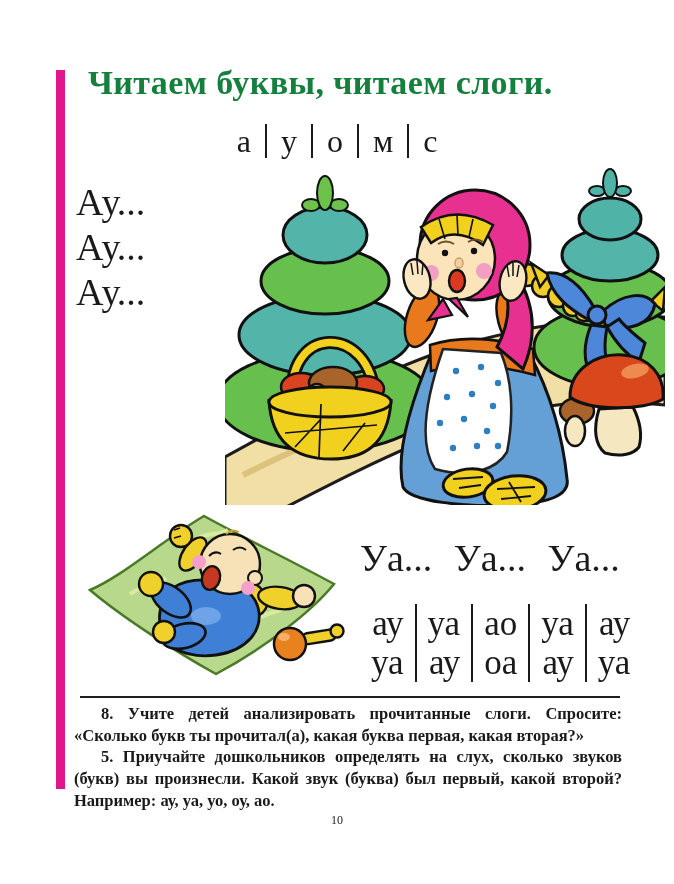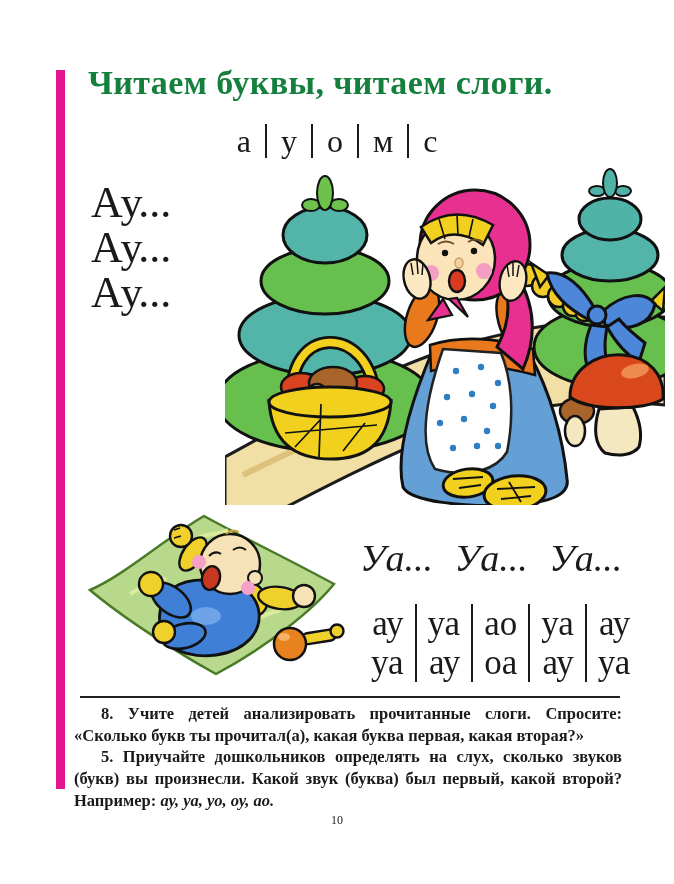--- a/index.html
+++ b/index.html
@@ -11,30 +11,30 @@
   .page-title{
     position:absolute;left:88px;top:64px;font-size:34px;font-weight:bold;
     color:#15803d;white-space:nowrap;letter-spacing:.4px;
   }
   .letter-strip{
     position:absolute;left:0;right:0;top:121px;display:flex;justify-content:center;
     align-items:center;font-size:32px;
   }
   .letter-cell{padding:0 14px;line-height:40px;}
   .vdiv{width:2px;height:34px;background:#1a1a1a;}
-  .au-block{position:absolute;left:91px;top:180px;font-size:44px;line-height:45px;}
+  .au-block{position:absolute;left:76px;top:180px;font-size:38px;line-height:45px;}
   .illu{position:absolute;}
-  .ua-caption{position:absolute;left:360px;top:536px;font-size:38px;white-space:nowrap;word-spacing:12px;font-style:italic;}
+  .ua-caption{position:absolute;left:360px;top:536px;font-size:38px;white-space:nowrap;word-spacing:12px;}
   .syl-table{position:absolute;left:360px;top:604px;display:flex;font-size:35px;line-height:39px;text-align:right;}
   .syl-col{display:flex;flex-direction:column;padding:0 11px;}
   .syl-col.divided{border-right:2.5px solid #1a1a1a;}
   .footnote-rule{position:absolute;left:80px;top:696px;width:540px;height:2px;background:#1f1f1f;}
   .footnotes{position:absolute;left:74px;top:703px;width:548px;font-size:16.5px;font-weight:bold;line-height:21.7px;text-align:justify;}
   .footnotes p{margin:0;text-indent:27px;}
-  .footnotes .examples{font-style:italic;}
+  .footnotes .examples{}
   .page-number{position:absolute;left:0;right:0;top:813px;text-align:center;font-size:12px;}
 </style>
 </head>
 <body>
 
 <div id="page">
 
   <div class="accent-bar"></div>
 
   <div class="page-title">Читаем буквы, читаем слоги.</div>

